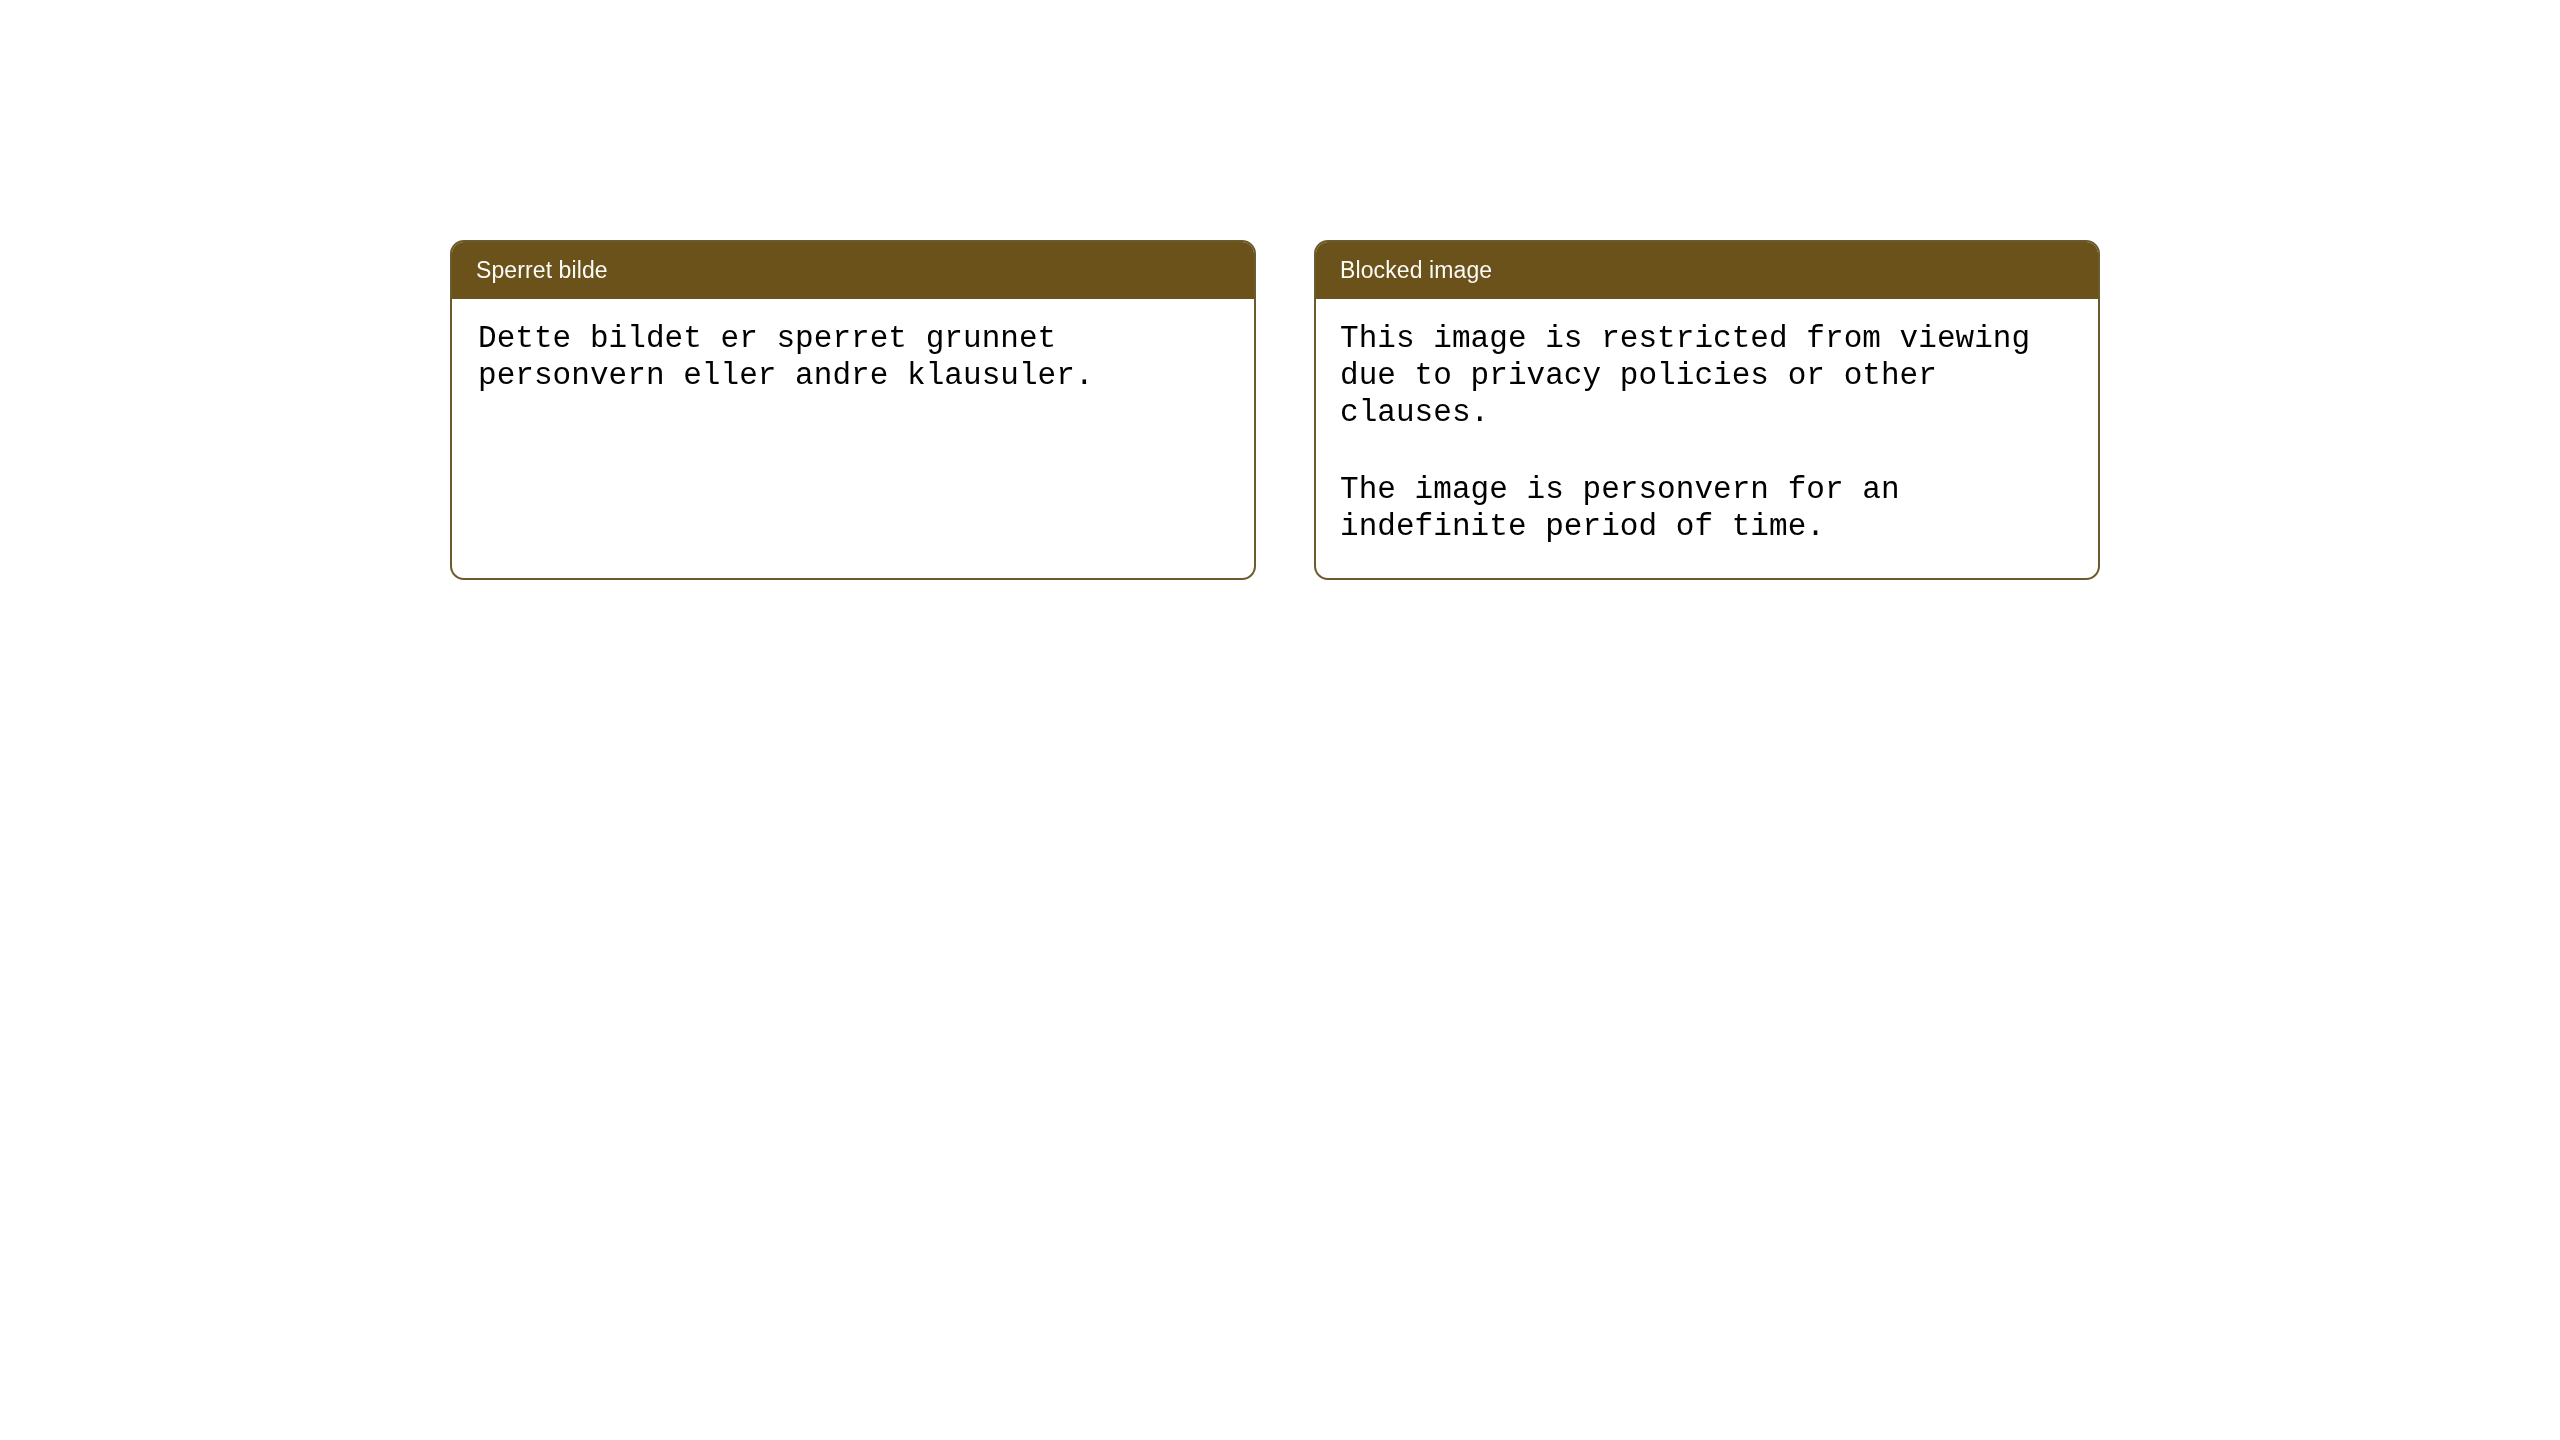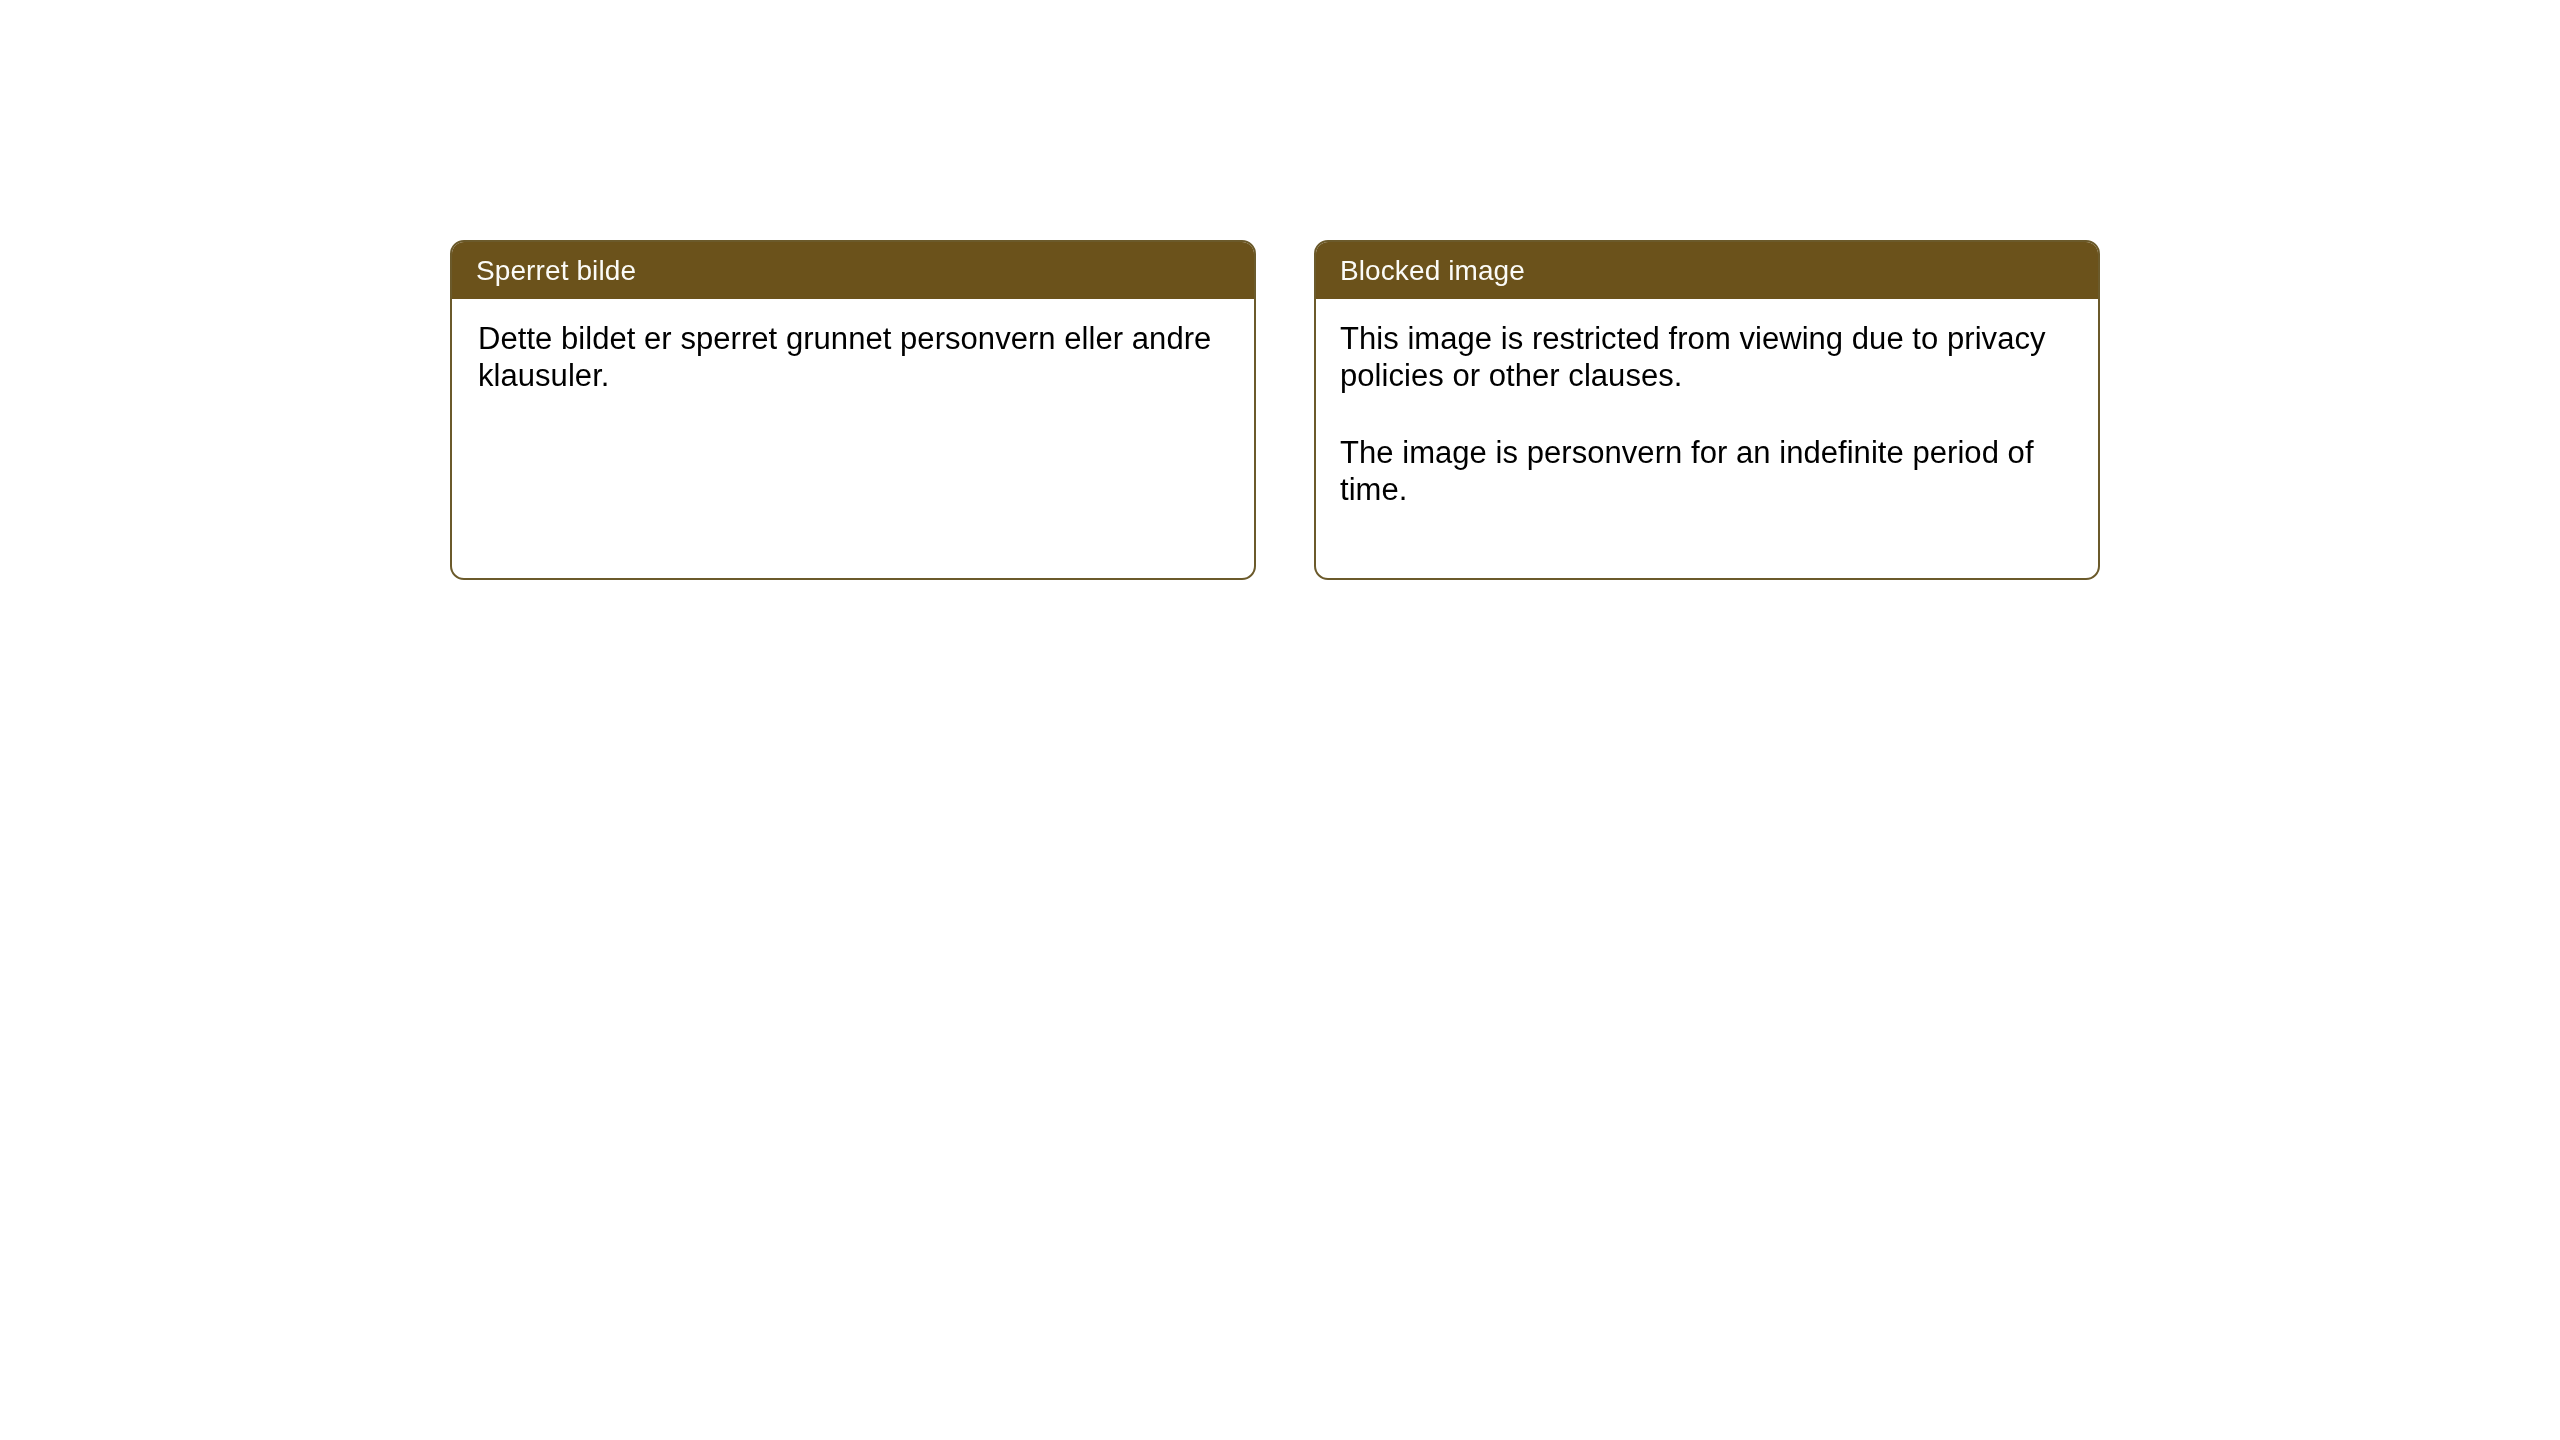--- a/index.html
+++ b/index.html
@@ -52,40 +52,41 @@
     height: 57px;
     box-sizing: border-box;
     display: flex;
     align-items: center;
     padding: 0 0 0 24px;
     flex: 0 0 auto;
   }
 
   .card-title {
     color: #fbfbf7;
-    font-size: 28px;
+    font-size: 23px;
     font-weight: 400;
     line-height: 1;
     letter-spacing: 0.1px;
     white-space: nowrap;
   }
 
   .card-body {
     flex: 1 1 auto;
     padding: 22px 20px 0 26px;
     box-sizing: border-box;
   }
 
   .card-text {
     color: #000000;
     font-size: 31px;
     line-height: 1.19;
     font-weight: 400;
     margin: 0;
     letter-spacing: 0.05px;
+    font-family: Liberation Mono, monospace;
   }
 
   .card-text + .card-text {
     margin-top: 40px;
   }
 
   .card-en .card-body {
     padding-left: 24px;
     padding-right: 22px;
   }

